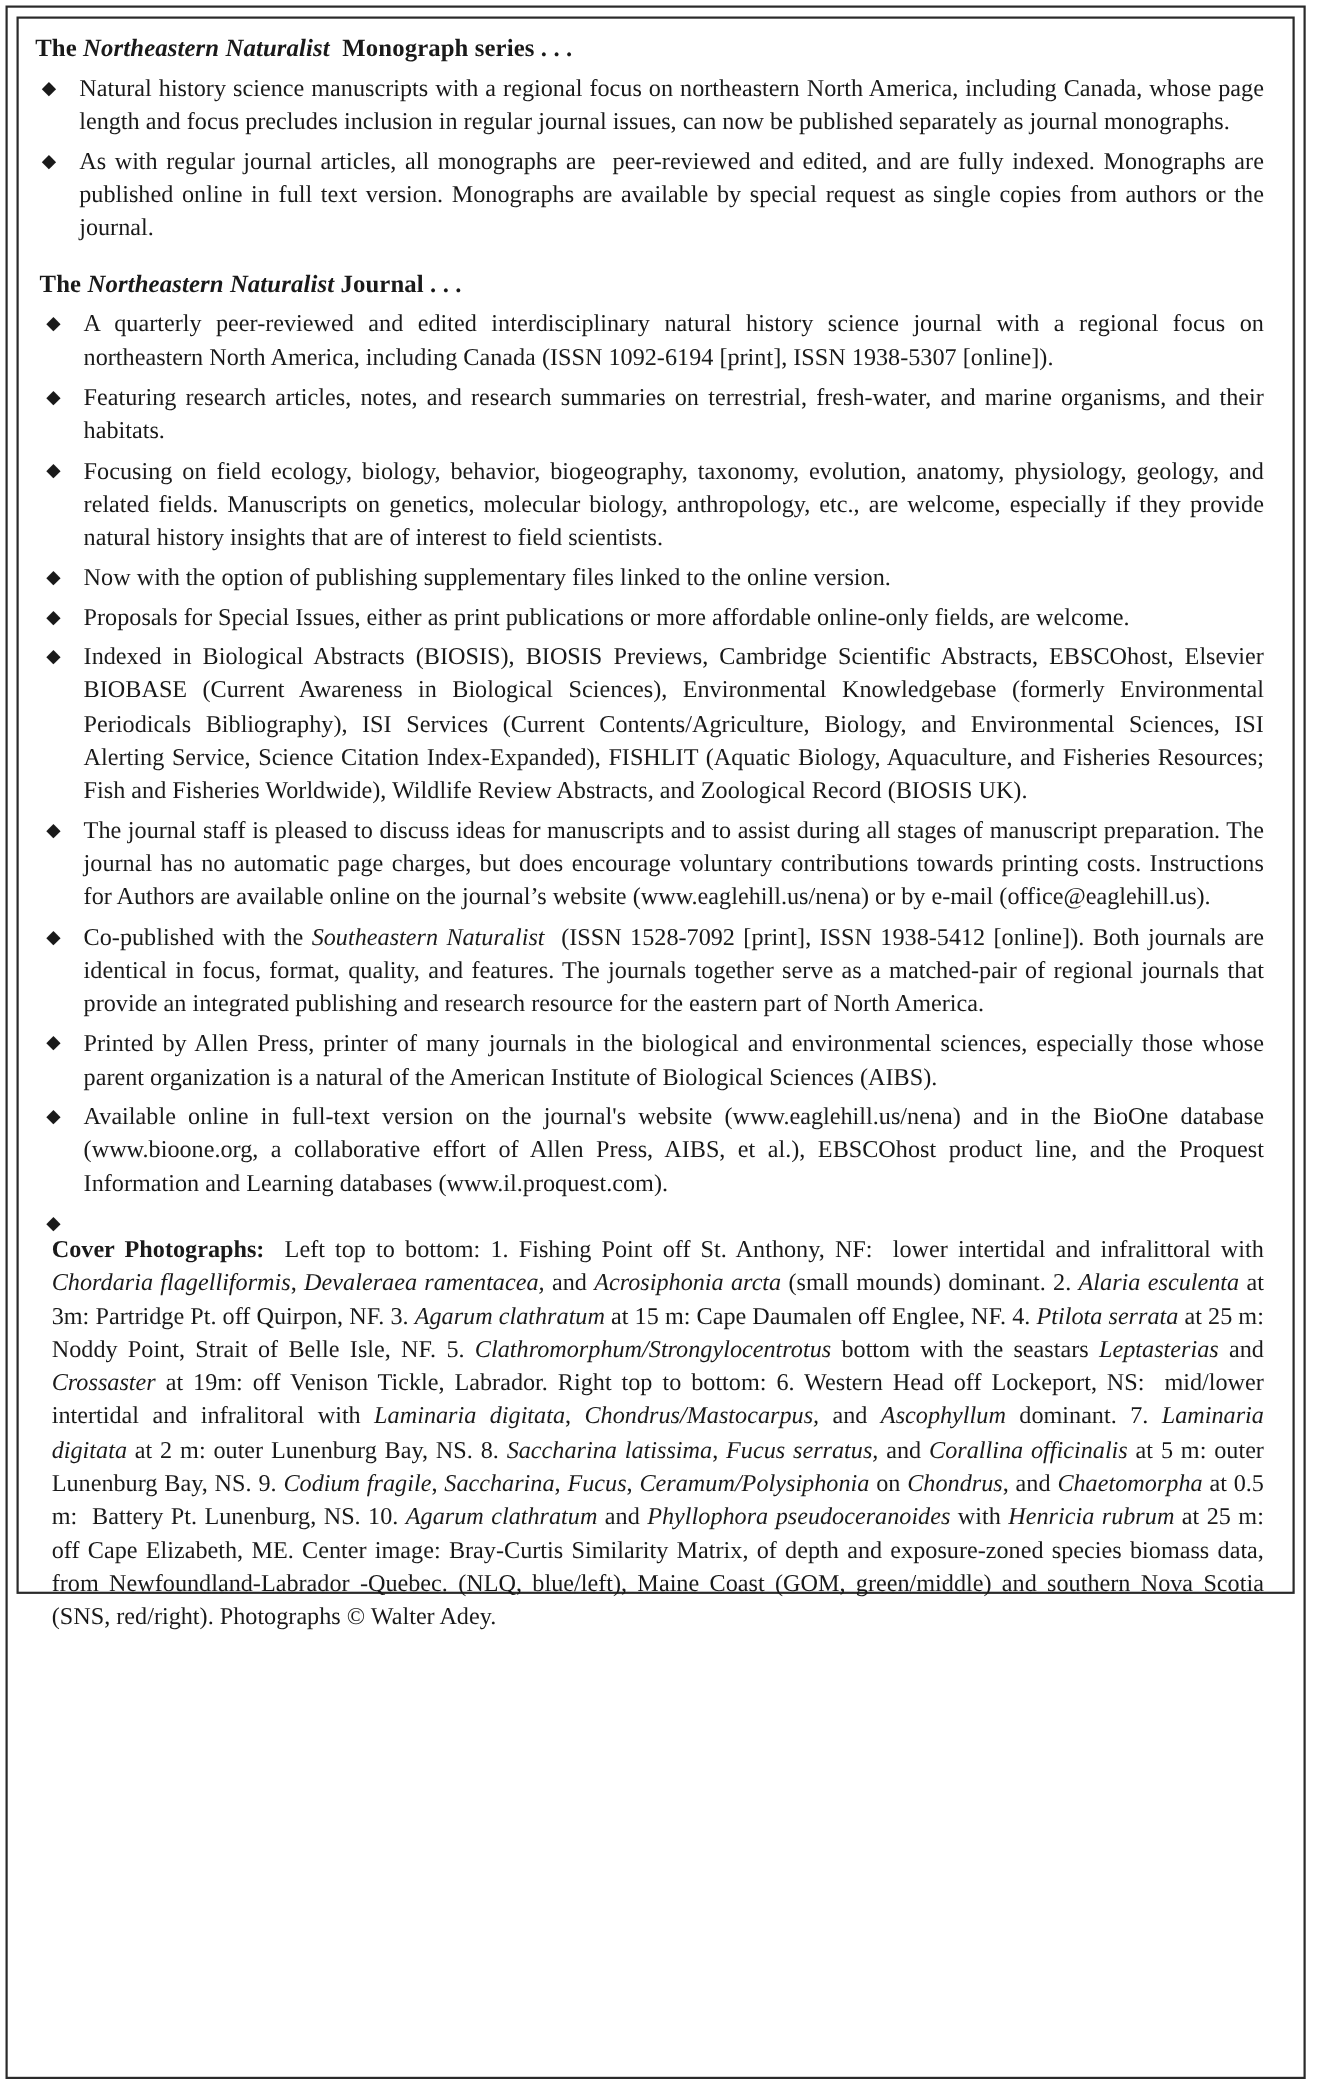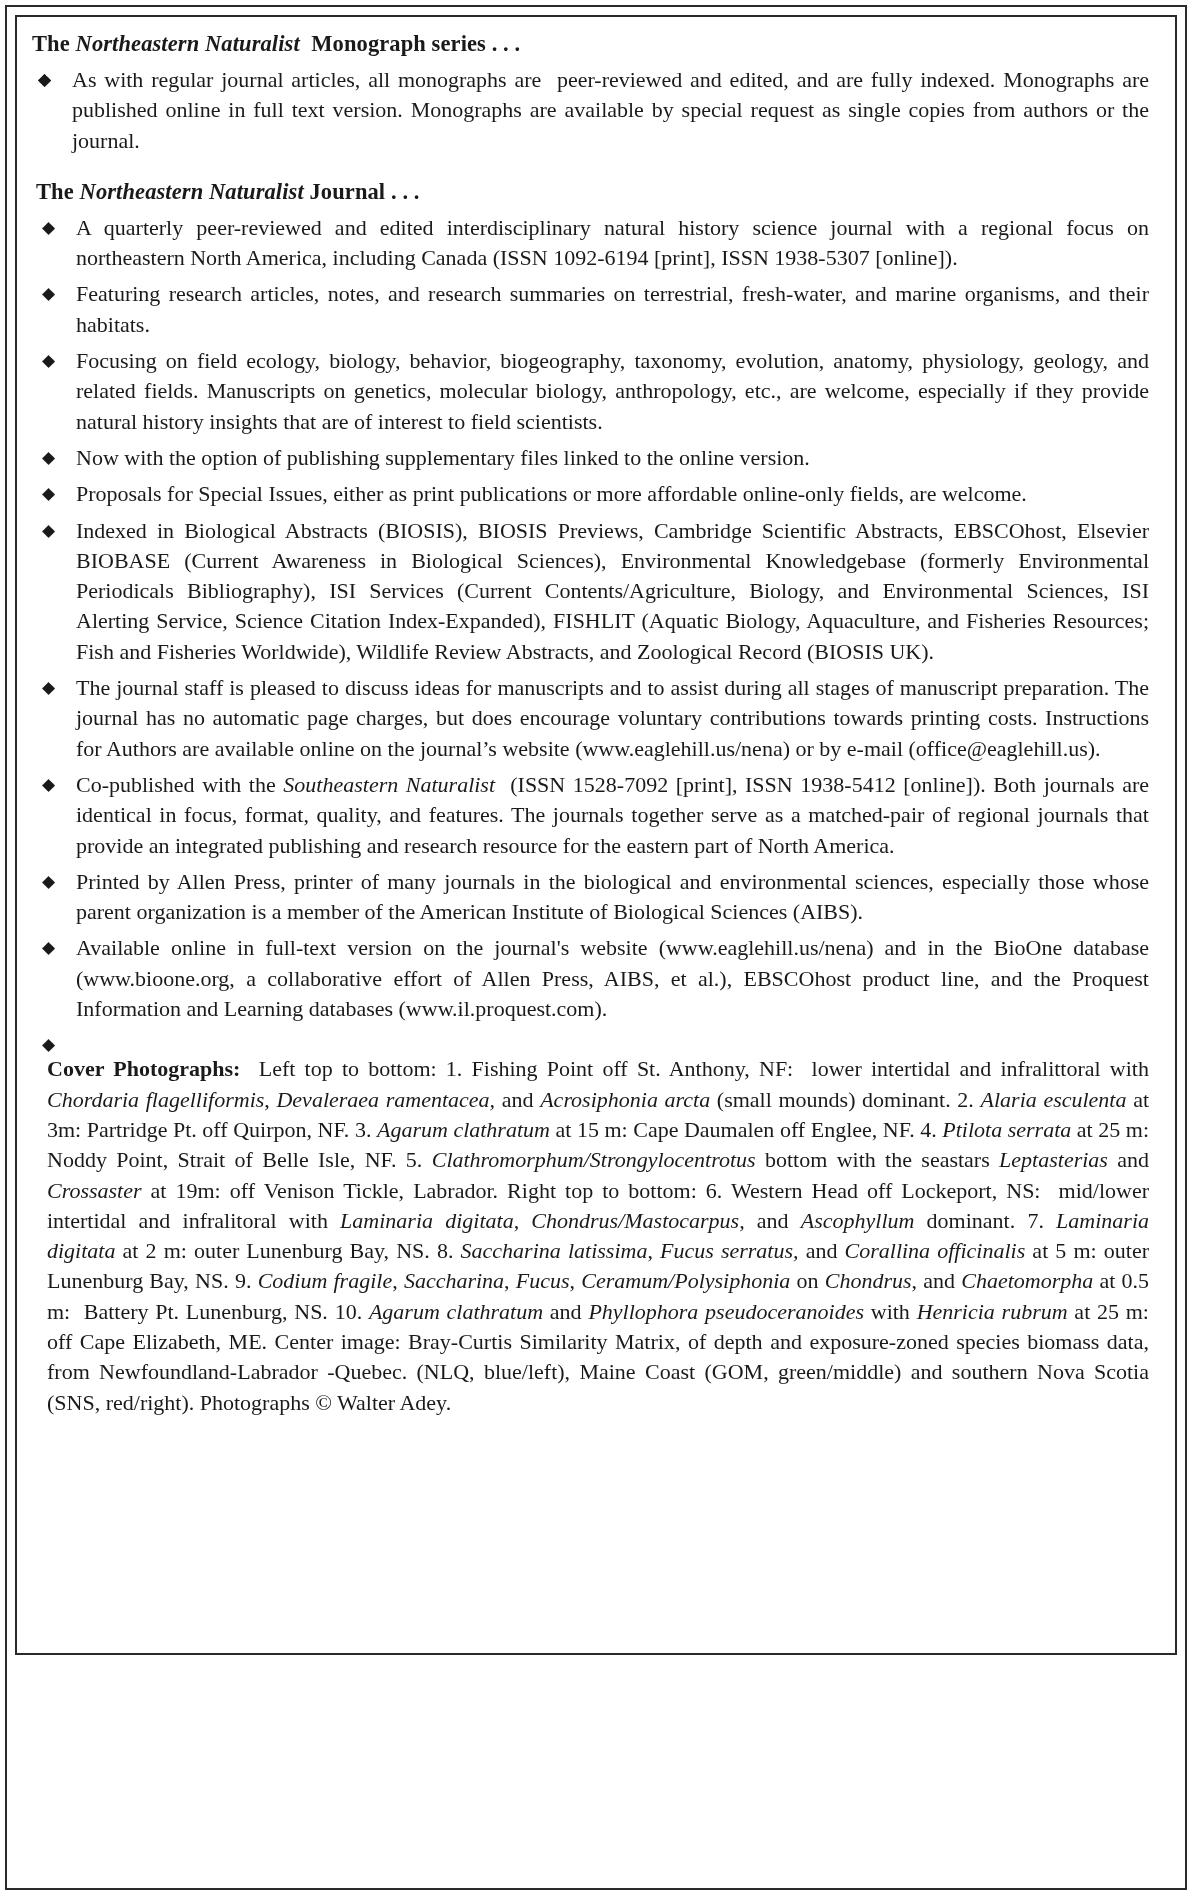--- a/index.html
+++ b/index.html
@@ -21,21 +21,21 @@
       width: 1182px;
       height: 1885px;
       border: 2px solid #2a2a2a;
       box-sizing: border-box;
     }
     .inner-frame {
       position: absolute;
       left: 15px;
       top: 15px;
       width: 1162px;
-      height: 1640px;
+      height: 1434px;
       border: 2px solid #2a2a2a;
       box-sizing: border-box;
       padding: 12px 26px 0 15px;
     }
     .section-heading {
       font-size: 22.5px;
       font-weight: bold;
       line-height: 30px;
       margin: 0 0 6px 0;
       letter-spacing: 0.1px;
@@ -88,35 +88,35 @@
   </style>
 </head>
 <body>
 
 <div class="outer-frame"></div>
 <div class="inner-frame">
 
   <div class="section-heading"><span>The </span><span class="ital">Northeastern Naturalist</span><span style="white-space:pre">  Monograph series . . .</span></div>
 
   <ul class="bullets">
-    <li><span class="bullet-icon">◆</span></li>
+    <li><span class="bullet-icon">◆</span><span>Natural history science manuscripts with a regional focus on northeastern North America, including Canada, whose page length and focus precludes inclusion in regular journal issues, can now be published separately as journal monographs.</span></li>
     <li><span class="bullet-icon">◆</span><span style="white-space:pre-wrap">As with regular journal articles, all monographs are  peer-reviewed and edited, and are fully indexed. Monographs are published online in full text version. Monographs are available by special request as single copies from authors or the journal.</span></li>
   </ul>
 
   <div class="section-heading journal"><span>The </span><span class="ital">Northeastern Naturalist</span><span> Journal . . .</span></div>
 
   <ul class="bullets journal-list">
     <li><span class="bullet-icon">◆</span><span>A quarterly peer-reviewed and edited interdisciplinary natural history science journal with a regional focus on northeastern North America, including Canada (ISSN 1092-6194 [print], ISSN 1938-5307 [online]).</span></li>
     <li><span class="bullet-icon">◆</span><span>Featuring research articles, notes, and research summaries on terrestrial, fresh-water, and marine organisms, and their habitats.</span></li>
     <li><span class="bullet-icon">◆</span><span>Focusing on field ecology, biology, behavior, biogeography, taxonomy, evolution, anatomy, physiology, geology, and related fields. Manuscripts on genetics, molecular biology, anthropology, etc., are welcome, especially if they provide natural history insights that are of interest to field scientists.</span></li>
     <li><span class="bullet-icon">◆</span><span>Now with the option of publishing supplementary files linked to the online version.</span></li>
     <li><span class="bullet-icon">◆</span><span>Proposals for Special Issues, either as print publications or more affordable online-only fields, are welcome.</span></li>
     <li><span class="bullet-icon">◆</span><span>Indexed in Biological Abstracts (BIOSIS), BIOSIS Previews, Cambridge Scientific Abstracts, EBSCOhost, Elsevier BIOBASE (Current Awareness in Biological Sciences), Environmental Knowledgebase (formerly Environmental Periodicals Bibliography), ISI Services (Current Contents/Agriculture, Biology, and Environmental Sciences, ISI Alerting Service, Science Citation Index-Expanded), FISHLIT (Aquatic Biology, Aquaculture, and Fisheries Resources; Fish and Fisheries Worldwide), Wildlife Review Abstracts, and Zoological Record (BIOSIS UK).</span></li>
     <li><span class="bullet-icon">◆</span><span>The journal staff is pleased to discuss ideas for manuscripts and to assist during all stages of manuscript preparation. The journal has no automatic page charges, but does encourage voluntary contributions towards printing costs. Instructions for Authors are available online on the journal’s website (www.eaglehill.us/nena) or by e-mail (office@eaglehill.us).</span></li>
     <li><span class="bullet-icon">◆</span><span>Co-published with the </span><span class="ital">Southeastern Naturalist</span><span style="white-space:pre-wrap">  (ISSN 1528-7092 [print], ISSN 1938-5412 [online]). Both journals are identical in focus, format, quality, and features. The journals together serve as a matched-pair of regional journals that provide an integrated publishing and research resource for the eastern part of North America.</span></li>
-    <li><span class="bullet-icon">◆</span><span>Printed by Allen Press, printer of many journals in the biological and environmental sciences, especially those whose parent organization is a member of the American Institute of Biological Sciences (AIBS).</span></li>
+    <li><span class="bullet-icon">◆</span><span>Printed by Allen Press, printer of many journals in the biological and environmental sciences, especially those whose parent organization is a natural of the American Institute of Biological Sciences (AIBS).</span></li>
     <li><span class="bullet-icon">◆</span><span>Available online in full-text version on the journal's website (www.eaglehill.us/nena) and in the BioOne database (www.bioone.org, a collaborative effort of Allen Press, AIBS, et al.), EBSCOhost product line, and the Proquest Information and Learning databases (www.il.proquest.com).</span></li>
     <li><span class="bullet-icon">◆</span></li>
   </ul>
 
   <div class="cover"><span class="cover-label">Cover Photographs:</span><span id="cover-segments"><span style="white-space: pre-wrap;">  Left top to bottom: 1. Fishing Point off St. Anthony, NF:  lower intertidal and infralittoral with </span><span class="ital" style="white-space: pre-wrap;">Chordaria flagelliformis</span><span style="white-space: pre-wrap;">, </span><span class="ital" style="white-space: pre-wrap;">Devaleraea ramentacea,</span><span style="white-space: pre-wrap;"> and </span><span class="ital" style="white-space: pre-wrap;">Acrosiphonia arcta</span><span style="white-space: pre-wrap;"> (small mounds) dominant. 2. </span><span class="ital" style="white-space: pre-wrap;">Alaria esculenta</span><span style="white-space: pre-wrap;"> at 3m: Partridge Pt. off Quirpon, NF. 3. </span><span class="ital" style="white-space: pre-wrap;">Agarum clathratum</span><span style="white-space: pre-wrap;"> at 15 m: Cape Daumalen off Englee, NF. 4. </span><span class="ital" style="white-space: pre-wrap;">Ptilota serrata</span><span style="white-space: pre-wrap;"> at 25 m: Noddy Point, Strait of Belle Isle, NF. 5. </span><span class="ital" style="white-space: pre-wrap;">Clathromorphum/Strongylocentrotus</span><span style="white-space: pre-wrap;"> bottom with the seastars </span><span class="ital" style="white-space: pre-wrap;">Leptasterias</span><span style="white-space: pre-wrap;"> and </span><span class="ital" style="white-space: pre-wrap;">Crossaster</span><span style="white-space: pre-wrap;"> at 19m: off Venison Tickle, Labrador. Right top to bottom: 6. Western Head off Lockeport, NS:  mid/lower intertidal and infralitoral with </span><span class="ital" style="white-space: pre-wrap;">Laminaria digitata</span><span style="white-space: pre-wrap;">, </span><span class="ital" style="white-space: pre-wrap;">Chondrus/Mastocarpus,</span><span style="white-space: pre-wrap;"> and </span><span class="ital" style="white-space: pre-wrap;">Ascophyllum</span><span style="white-space: pre-wrap;"> dominant. 7. </span><span class="ital" style="white-space: pre-wrap;">Laminaria digitata</span><span style="white-space: pre-wrap;"> at 2 m: outer Lunenburg Bay, NS. 8. </span><span class="ital" style="white-space: pre-wrap;">Saccharina latissima</span><span style="white-space: pre-wrap;">, </span><span class="ital" style="white-space: pre-wrap;">Fucus serratus,</span><span style="white-space: pre-wrap;"> and </span><span class="ital" style="white-space: pre-wrap;">Corallina officinalis</span><span style="white-space: pre-wrap;"> at 5 m: outer Lunenburg Bay, NS. 9. </span><span class="ital" style="white-space: pre-wrap;">Codium fragile</span><span style="white-space: pre-wrap;">, </span><span class="ital" style="white-space: pre-wrap;">Saccharina</span><span style="white-space: pre-wrap;">, </span><span class="ital" style="white-space: pre-wrap;">Fucus</span><span style="white-space: pre-wrap;">, </span><span class="ital" style="white-space: pre-wrap;">Ceramum/Polysiphonia</span><span style="white-space: pre-wrap;"> on </span><span class="ital" style="white-space: pre-wrap;">Chondrus</span><span style="white-space: pre-wrap;">, and </span><span class="ital" style="white-space: pre-wrap;">Chaetomorpha</span><span style="white-space: pre-wrap;"> at 0.5 m:  Battery Pt. Lunenburg, NS. 10. </span><span class="ital" style="white-space: pre-wrap;">Agarum clathratum</span><span style="white-space: pre-wrap;"> and </span><span class="ital" style="white-space: pre-wrap;">Phyllophora pseudoceranoides</span><span style="white-space: pre-wrap;"> with </span><span class="ital" style="white-space: pre-wrap;">Henricia rubrum</span><span style="white-space: pre-wrap;"> at 25 m: off Cape Elizabeth, ME. Center image: Bray-Curtis Similarity Matrix, of depth and exposure-zoned species biomass data, from Newfoundland-Labrador -Quebec. (NLQ, blue/left), Maine Coast (GOM, green/middle) and southern Nova Scotia (SNS, red/right). Photographs © Walter Adey.</span></span></div>
 
 </div>
 
 </body></html>

